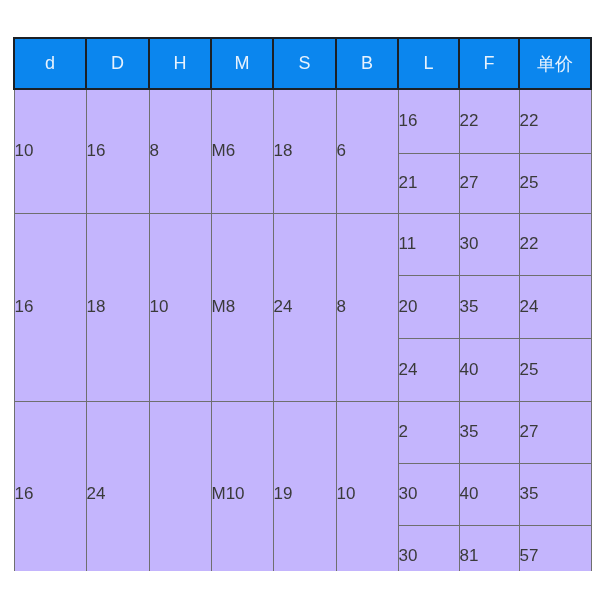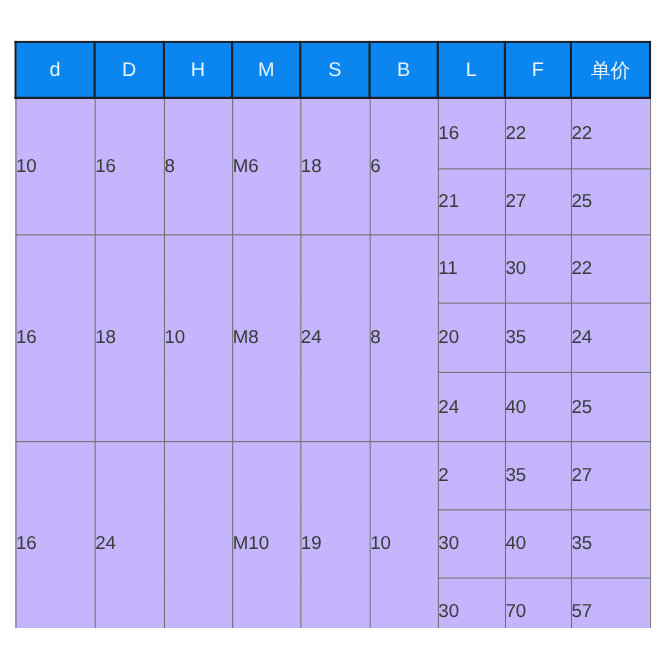--- a/index.html
+++ b/index.html
@@ -138,19 +138,19 @@
           <td>35</td>
           <td>27</td>
         </tr>
         <tr class="r-62">
           <td>30</td>
           <td>40</td>
           <td>35</td>
         </tr>
         <tr class="r-62">
           <td>30</td>
-          <td>70</td>
+          <td>81</td>
           <td>57</td>
         </tr>
       </tbody>
     </table>
   </div>
 </div>
 
 </body></html>

